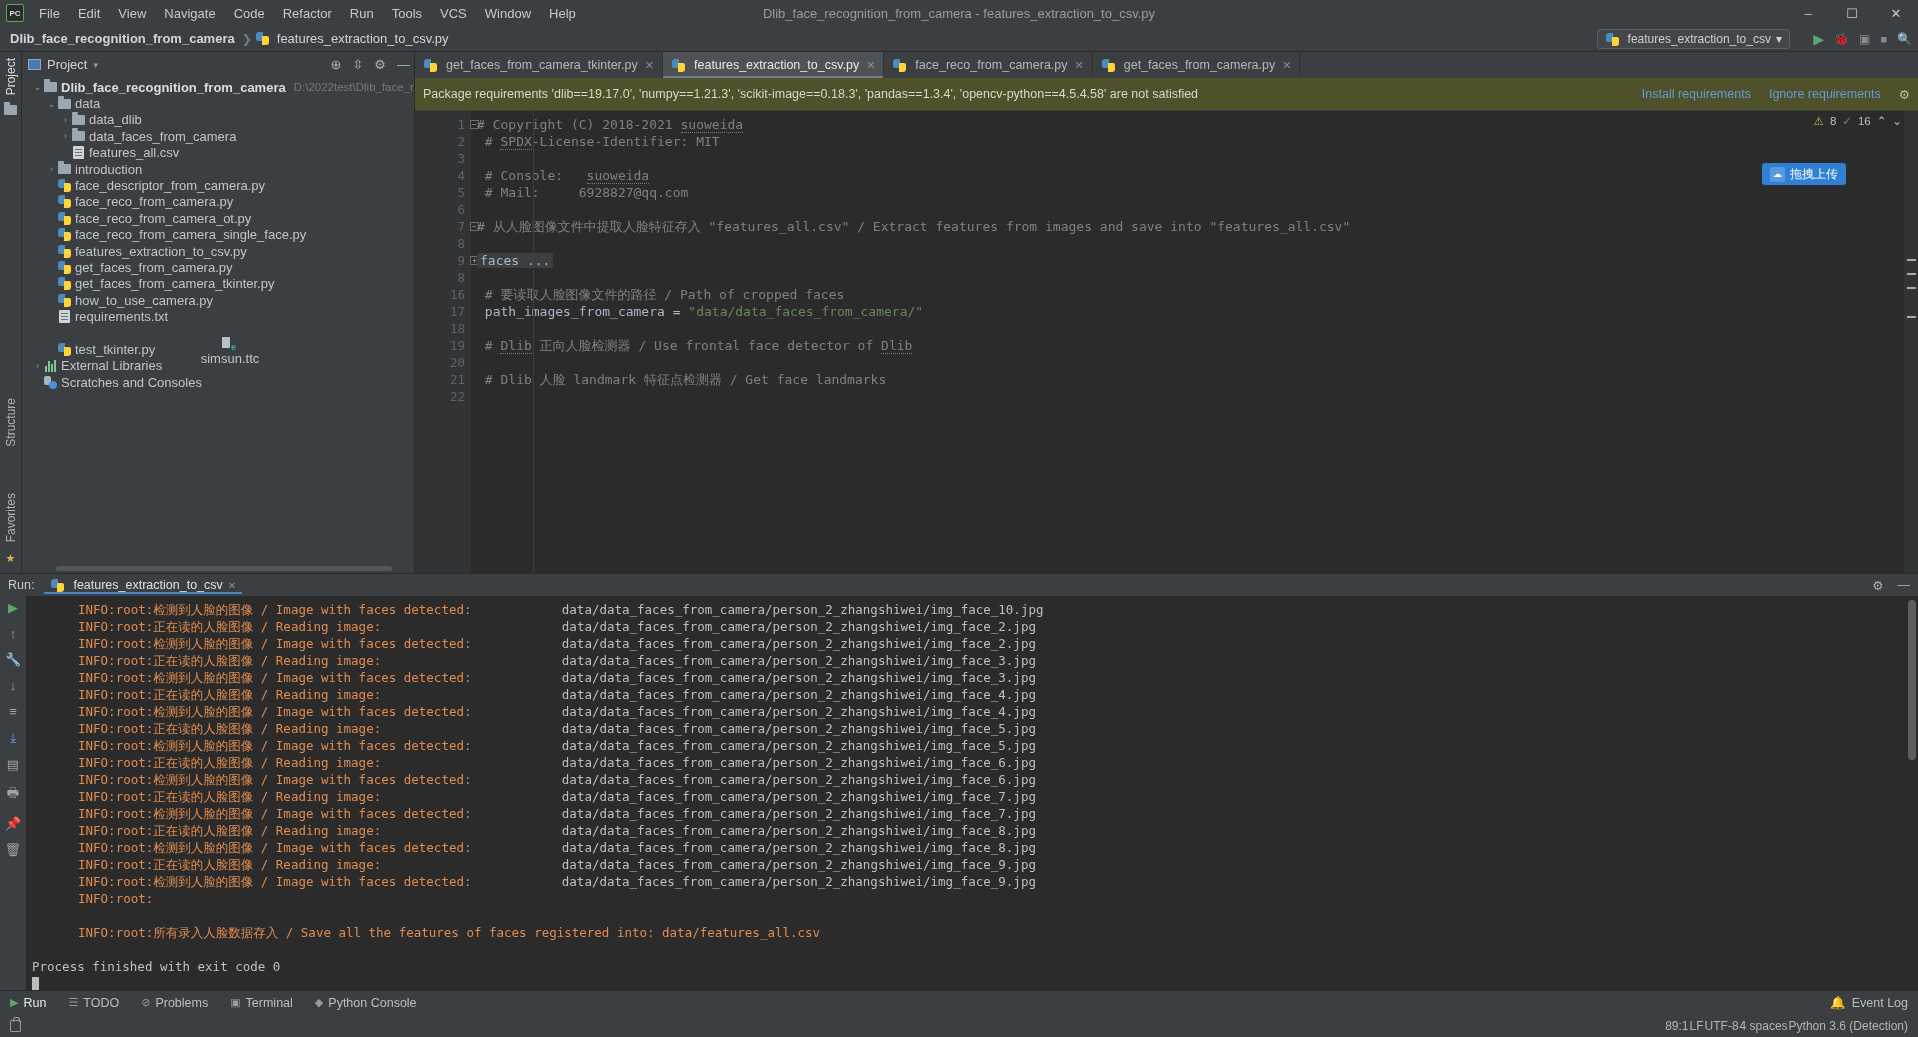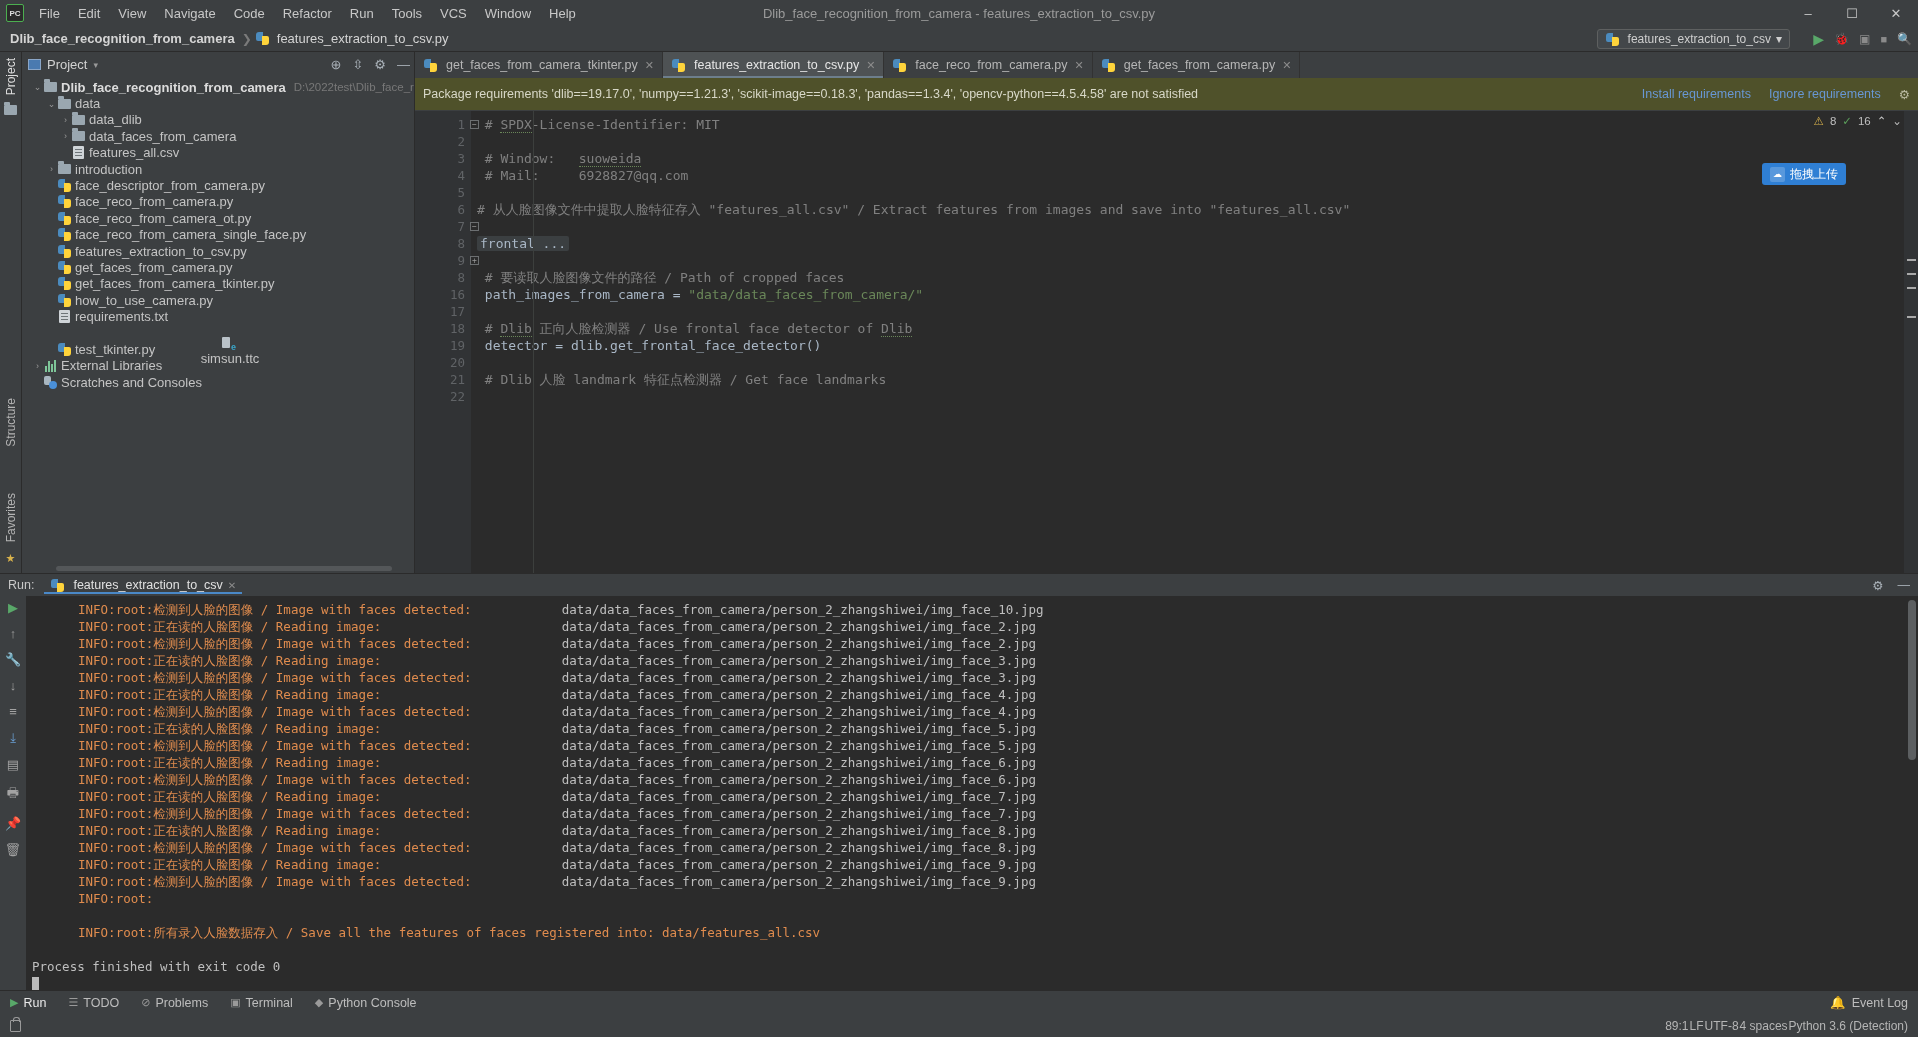--- a/index.html
+++ b/index.html
@@ -472,34 +472,34 @@
             <div class="gline">16</div>
             <div class="gline">17</div>
             <div class="gline">18</div>
             <div class="gline">19</div>
             <div class="gline">20</div>
             <div class="gline">21</div>
             <div class="gline">22</div>
           </div>
         <div class="code" id="code">
           <div class="editor-vline"></div>
+        <div class="cline"><span class="cmt"># Copyright (C) 2018-2021 </span><span class="cmt" style="border-bottom: 1px dotted rgb(106, 135, 89);">suoweida</span></div>
             <div class="cline"><span class="cmt"> # </span><span class="cmt" style="border-bottom: 1px dotted rgb(106, 135, 89);">SPDX</span><span class="cmt">-License-Identifier: MIT</span></div>
             <div class="cline"><span></span></div>
-            <div class="cline"><span class="cmt"> # Window:   </span><span class="cmt" style="border-bottom: 1px dotted rgb(106, 135, 89);">suoweida</span></div>
+            <div class="cline"><span class="cmt"> # Console:   </span><span class="cmt" style="border-bottom: 1px dotted rgb(106, 135, 89);">suoweida</span></div>
             <div class="cline"><span class="cmt"> # Mail:     6928827@qq.com</span></div>
             <div class="cline"><span></span></div>
             <div class="cline"><span class="cmt"># 从人脸图像文件中提取人脸特征存入 "features_all.csv" / Extract features from images and save into "features_all.csv"</span></div>
             <div class="cline"><span></span></div>
-            <div class="cline"><span class="import-fold">frontal ...</span></div>
+            <div class="cline"><span class="import-fold">faces ...</span></div>
             <div class="cline"><span></span></div>
             <div class="cline"><span class="cmt"> # 要读取人脸图像文件的路径 / Path of cropped faces</span></div>
             <div class="cline"><span> path_images_from_camera = </span><span class="str">"data/data_faces_from_camera/"</span></div>
             <div class="cline"><span></span></div>
             <div class="cline"><span class="cmt"> # </span><span class="cmt" style="border-bottom: 1px dotted rgb(106, 135, 89);">Dlib</span><span class="cmt"> 正向人脸检测器 / Use frontal face detector of </span><span class="cmt" style="border-bottom: 1px dotted rgb(106, 135, 89);">Dlib</span></div>
-            <div class="cline"><span> detector = dlib.get_frontal_face_detector()</span></div>
             <div class="cline"><span></span></div>
             <div class="cline"><span class="cmt"> # Dlib 人脸 landmark 特征点检测器 / Get face landmarks</span></div>
           </div>
         <div class="rightgut">
           <div class="rg-mark" style="top:148px;"></div>
           <div class="rg-mark" style="top:162px;"></div>
           <div class="rg-mark" style="top:176px;"></div>
           <div class="rg-mark" style="top:205px;"></div>
         </div>
 

